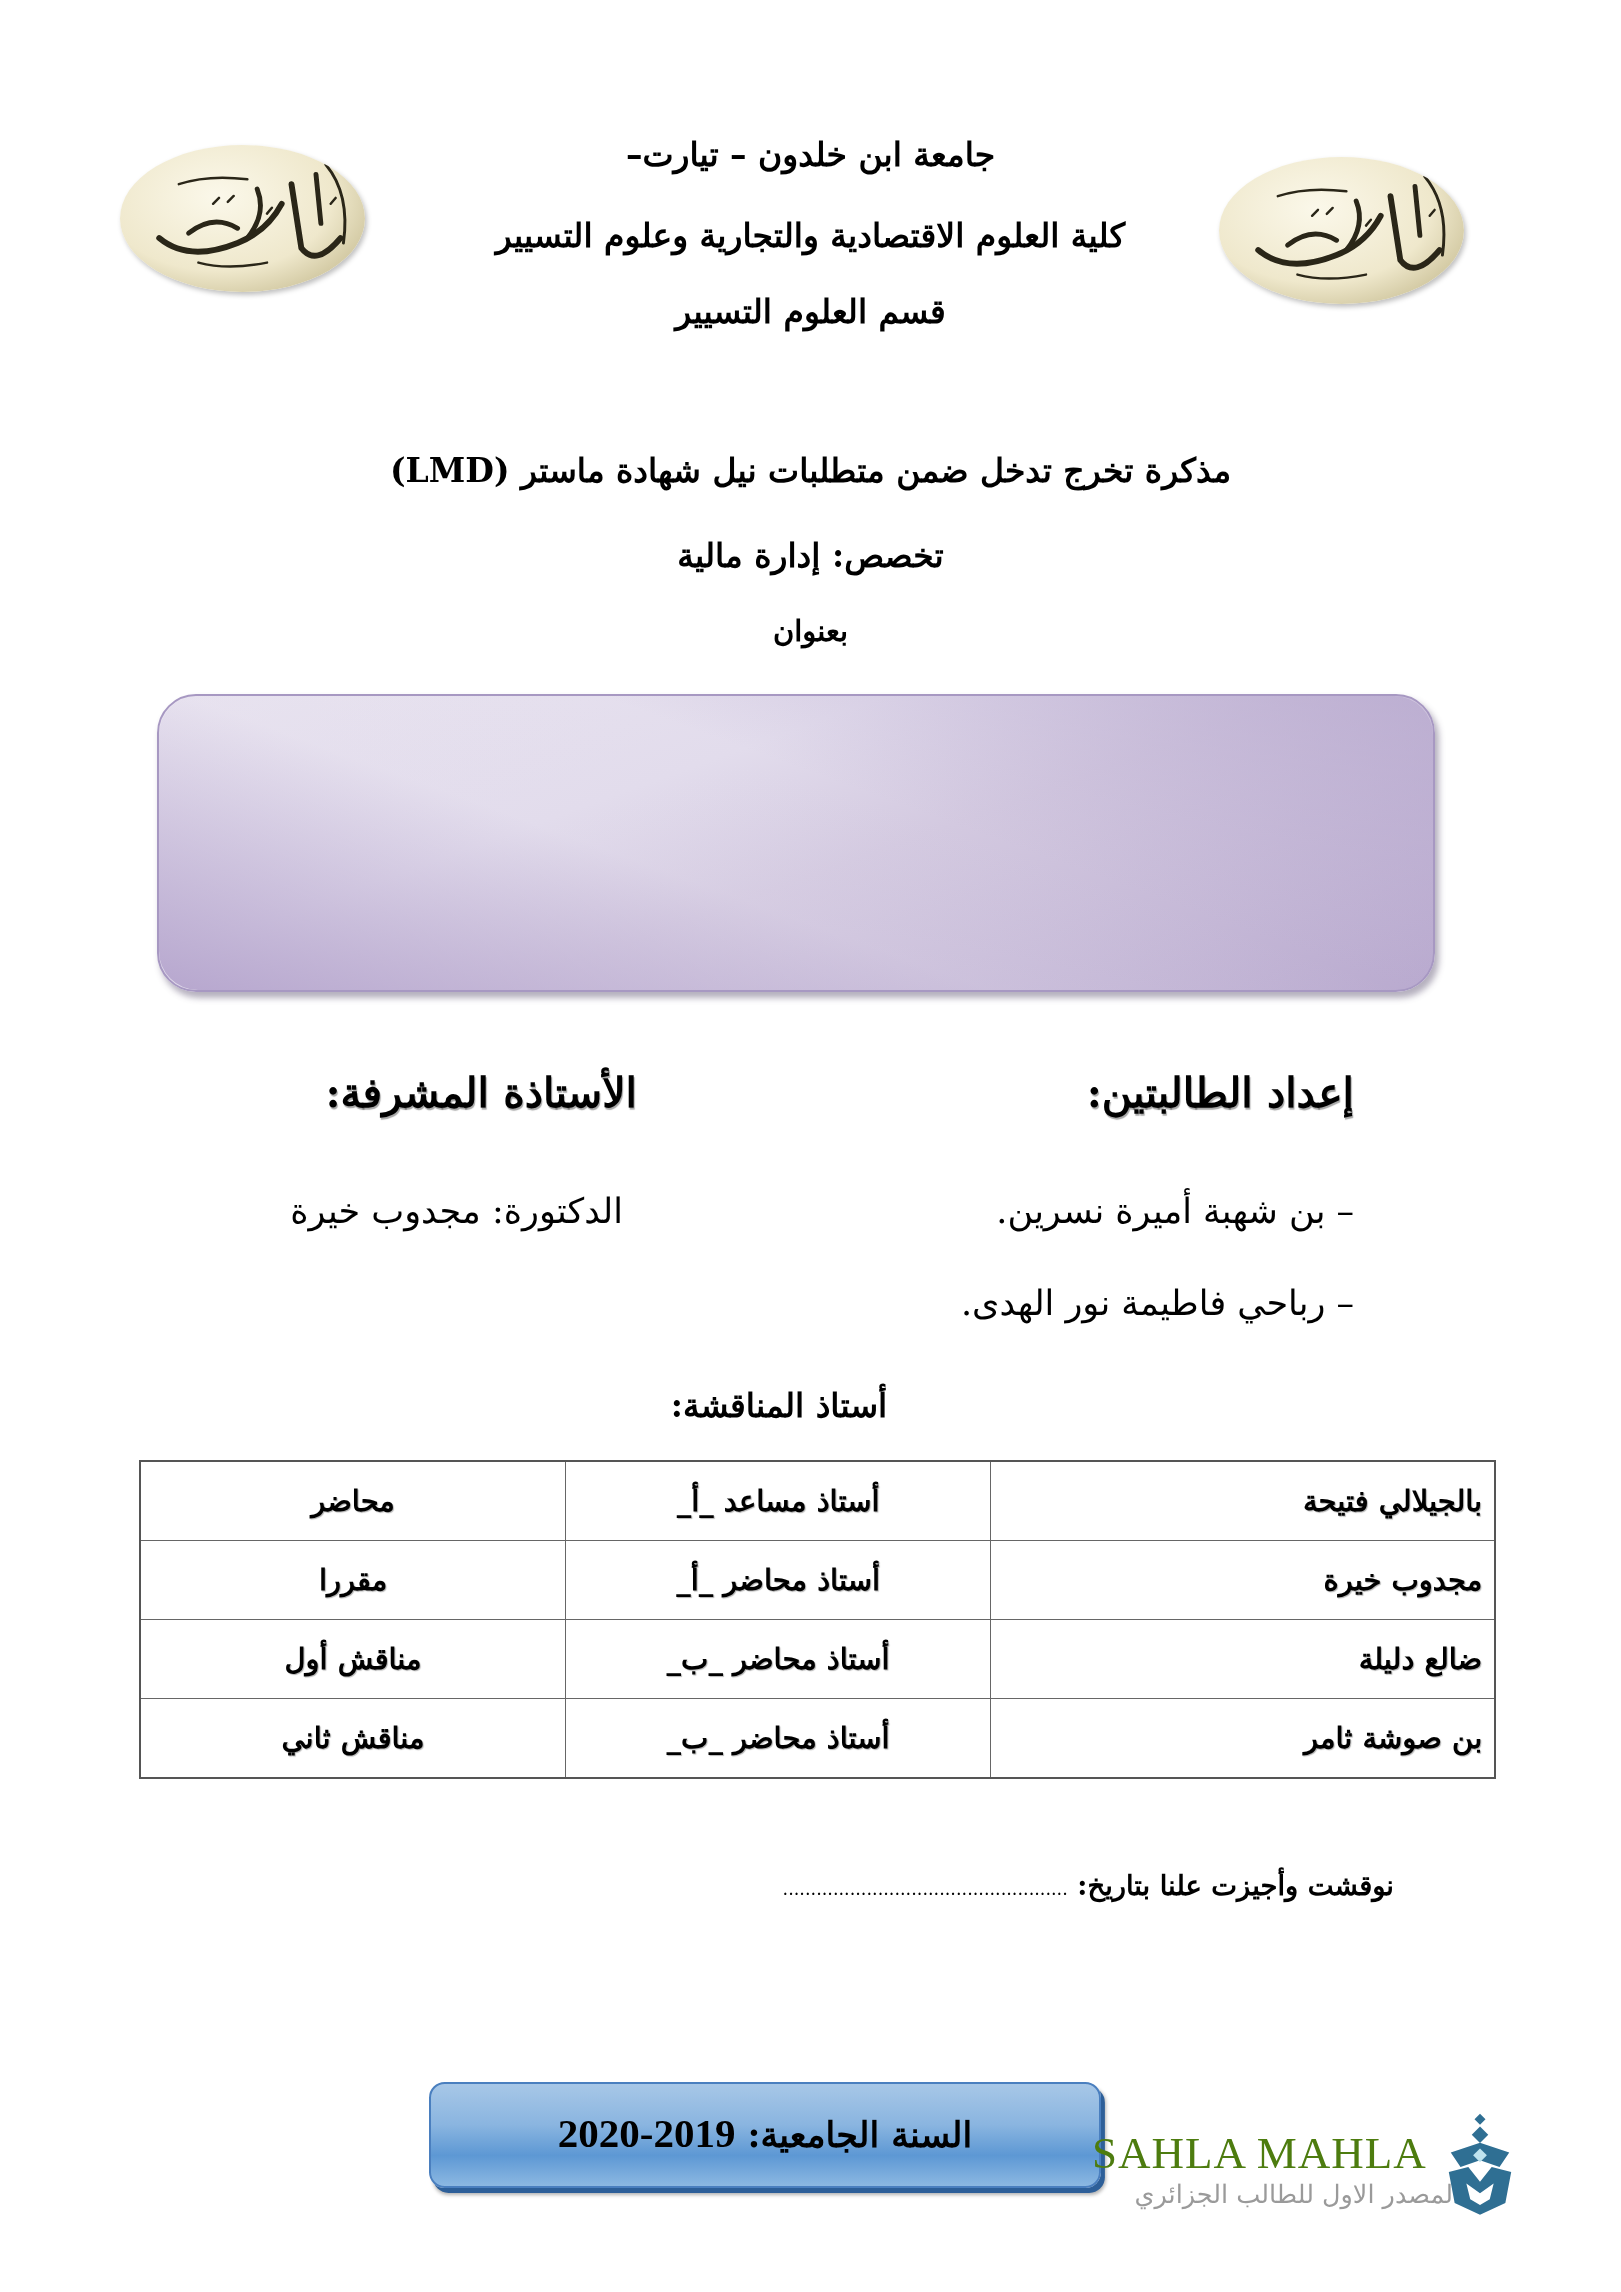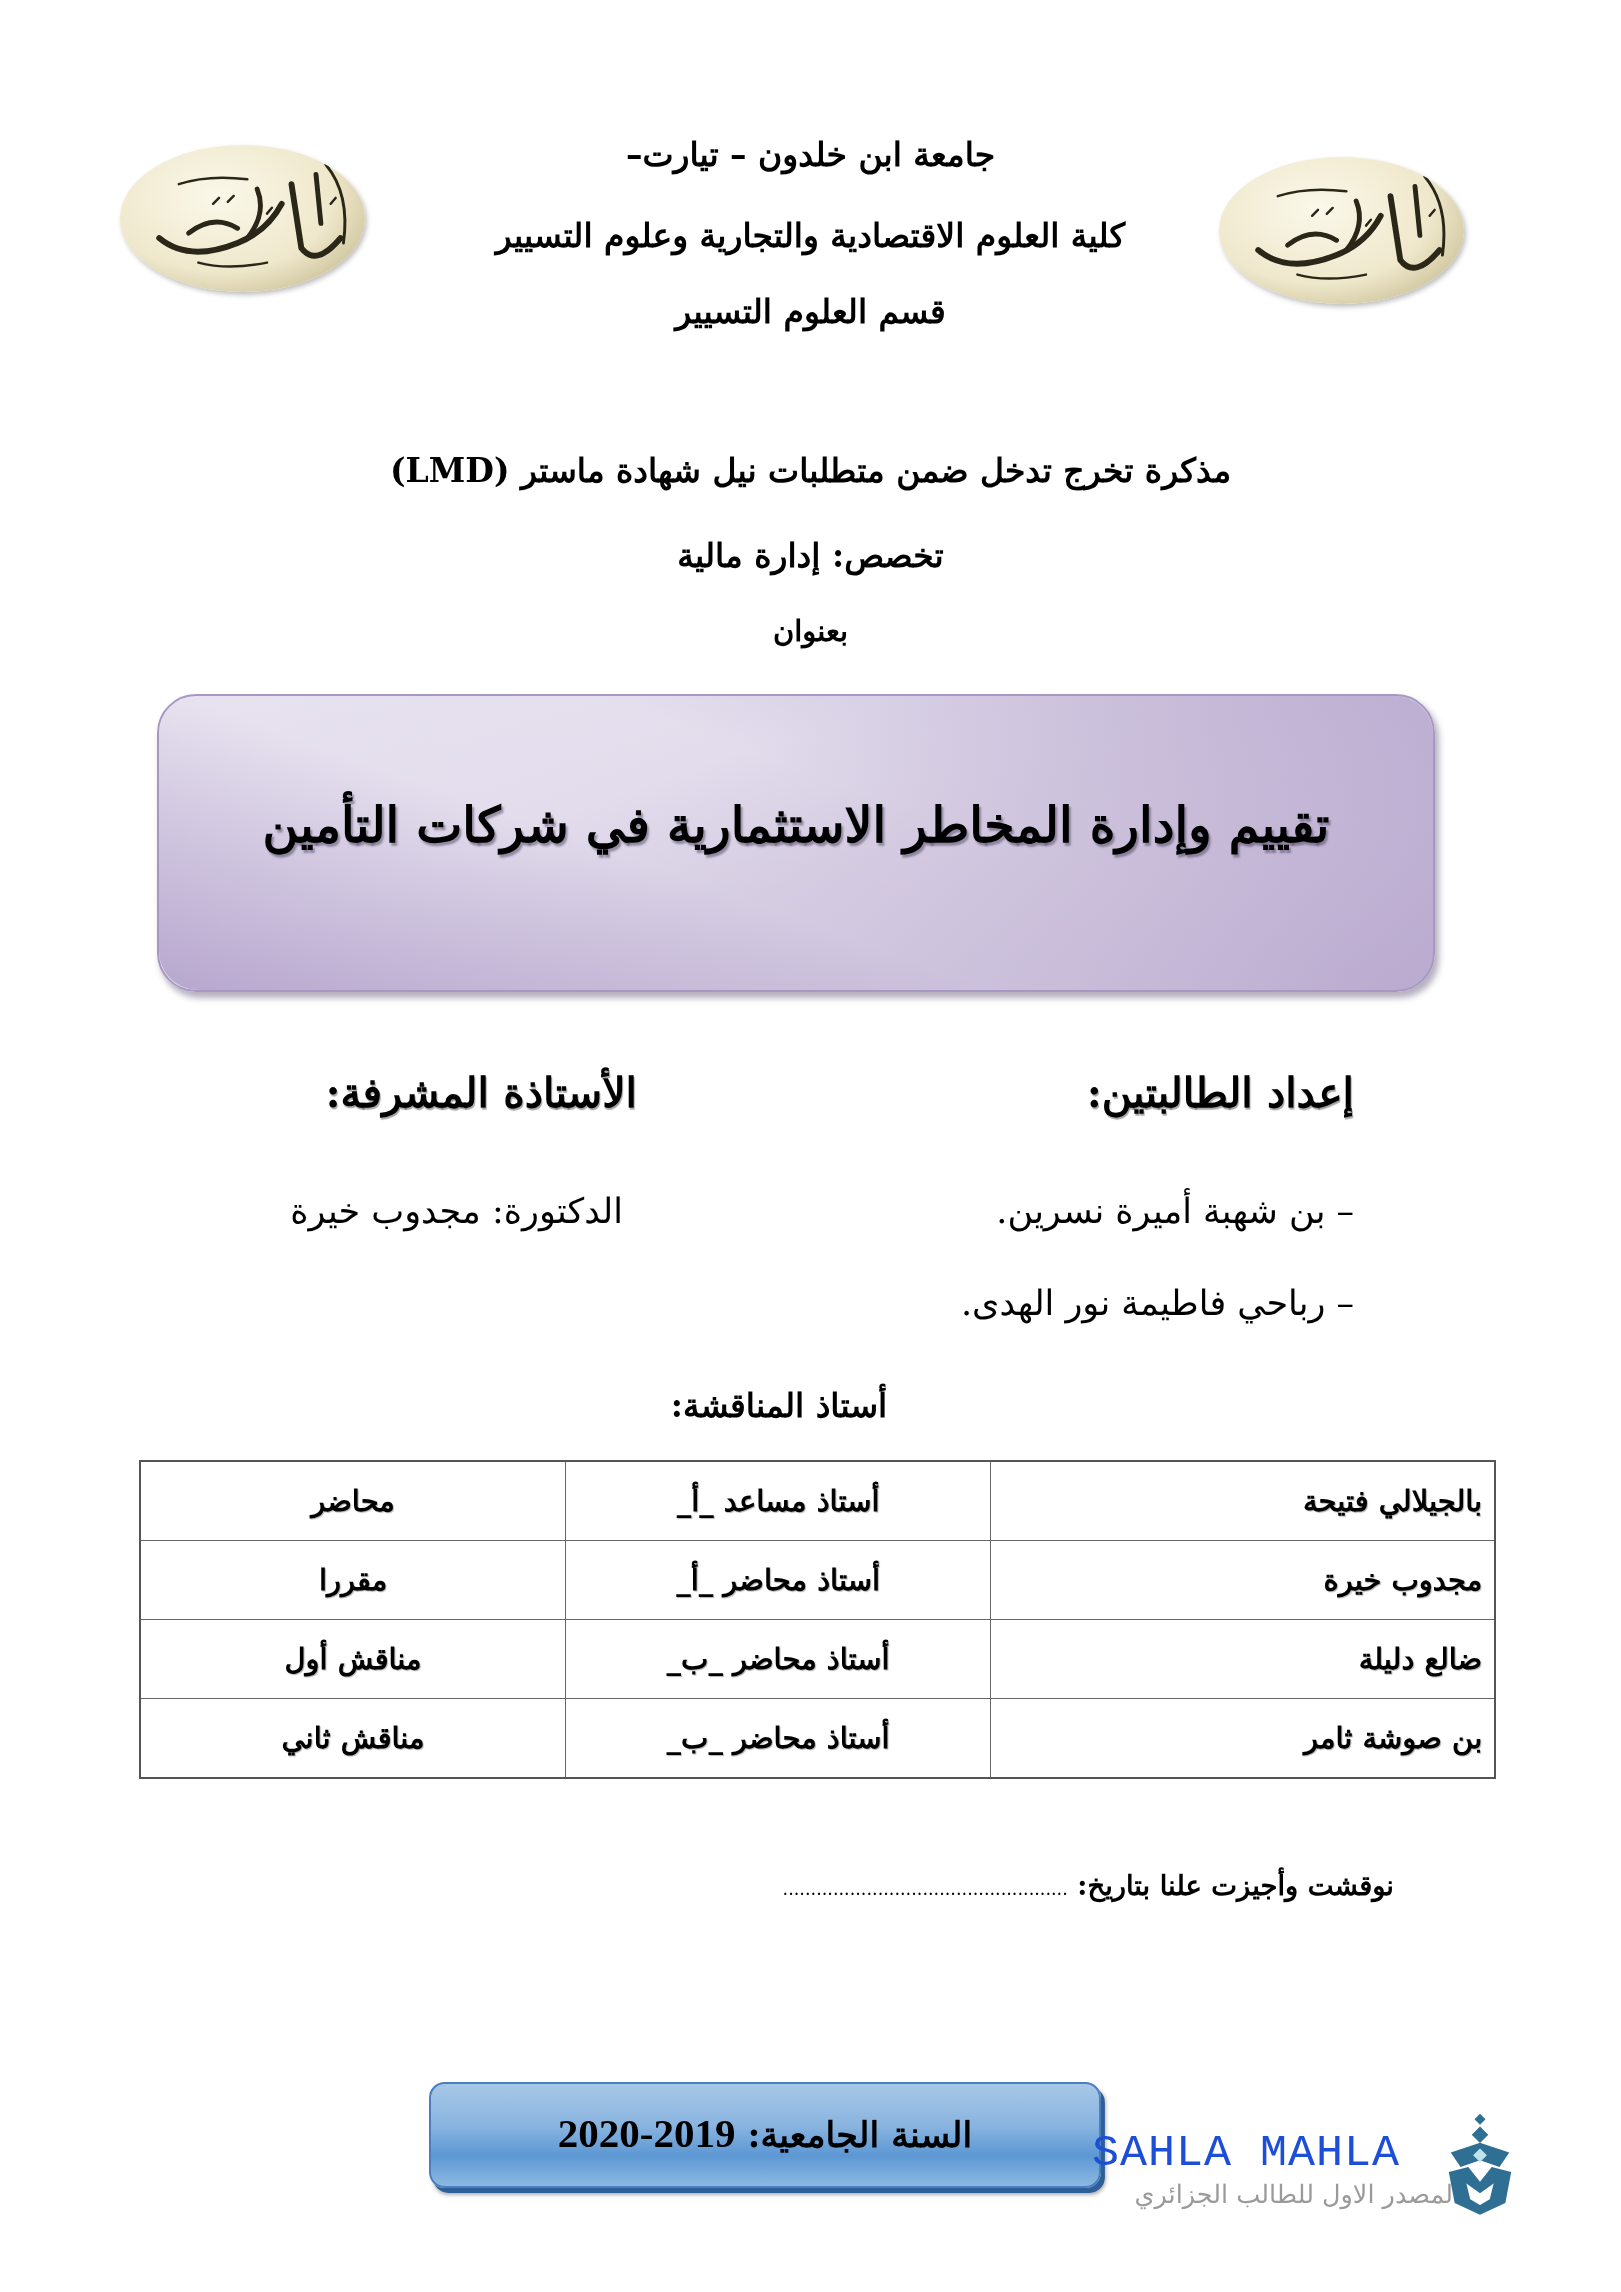--- a/index.html
+++ b/index.html
@@ -162,24 +162,24 @@
       font-size: 41px;
       direction: ltr;
       unicode-bidi: embed;
     }
 
     
     .wm-text {
       position: absolute;
       left: 1092px;
       top: 2129px;
-      font-family: Liberation Mono, monospace;
+      font-family: Liberation Serif, serif;
       font-size: 45px;
       line-height: 49px;
-      color: #1d4ed8;
+      color: #4d7c0f;
       letter-spacing: 1px;
       white-space: nowrap;
     }
     .wm-sub {
       position: absolute;
       left: 1088px;
       top: 2178px;
       font-size: 25.5px;
       line-height: 33px;
       color: #9a9a9a;
@@ -227,21 +227,20 @@
 <div class="hdr-line" style="top:133px;">جامعة ابن خلدون – تيارت–</div>
 <div class="hdr-line" style="top:214px;">كلية العلوم الاقتصادية والتجارية وعلوم التسيير</div>
 <div class="hdr-line" style="top:290px;">قسم العلوم التسيير</div>
 
 <div class="hdr-line" style="top:449px;">مذكرة تخرج تدخل ضمن متطلبات نيل شهادة ماستر (LMD)</div>
 <div class="hdr-line" style="top:534px;">تخصص: إدارة مالية</div>
 <div class="hdr-line" style="top:610px; font-size:29px;">بعنوان</div>
 
 <div class="title-box">
   <div class="bg2"></div>
-  <div class="title-text">تقييم وإدارة المخاطر الاستثمارية في شركات التأمين</div>
 </div>
 
 <div class="sec-head" style="right:267px; top:1068px;">إعداد الطالبتين:</div>
 <div class="sec-head" style="right:984px; top:1068px;">الأستاذة المشرفة:</div>
 
 <div class="person" style="right:267px; top:1188px;">– بن شهبة أميرة نسرين.</div>
 <div class="person" style="right:267px; top:1280px;">– رباحي فاطيمة نور الهدى.</div>
 <div class="person" style="right:998px; top:1188px;">الدكتورة: مجدوب خيرة</div>
 
 <div class="committee-title">أستاذ المناقشة:</div>

